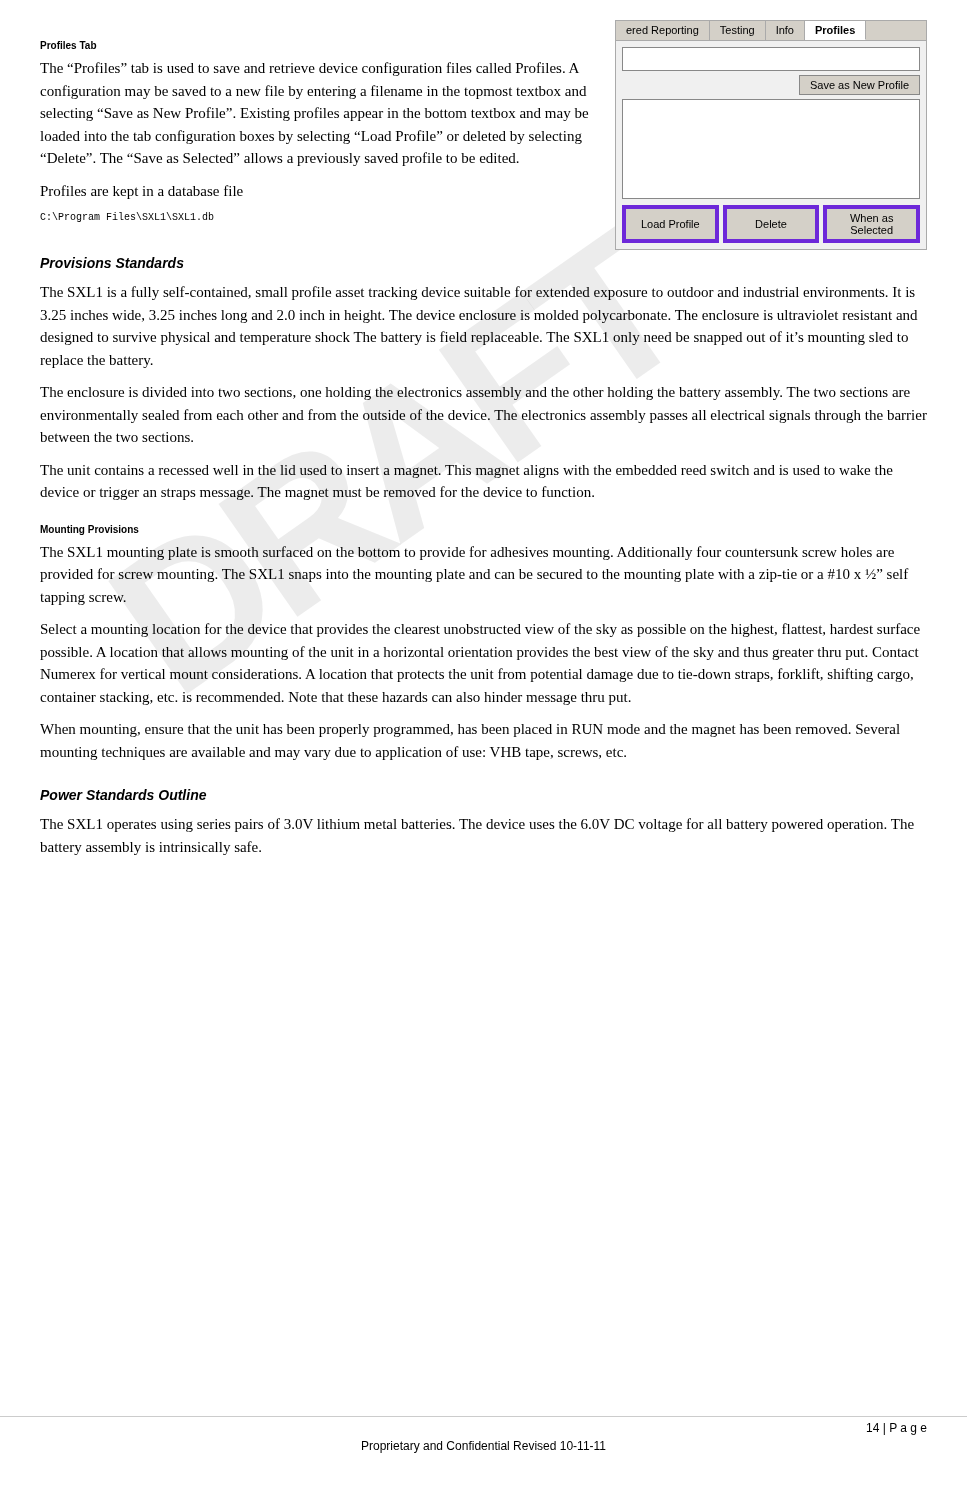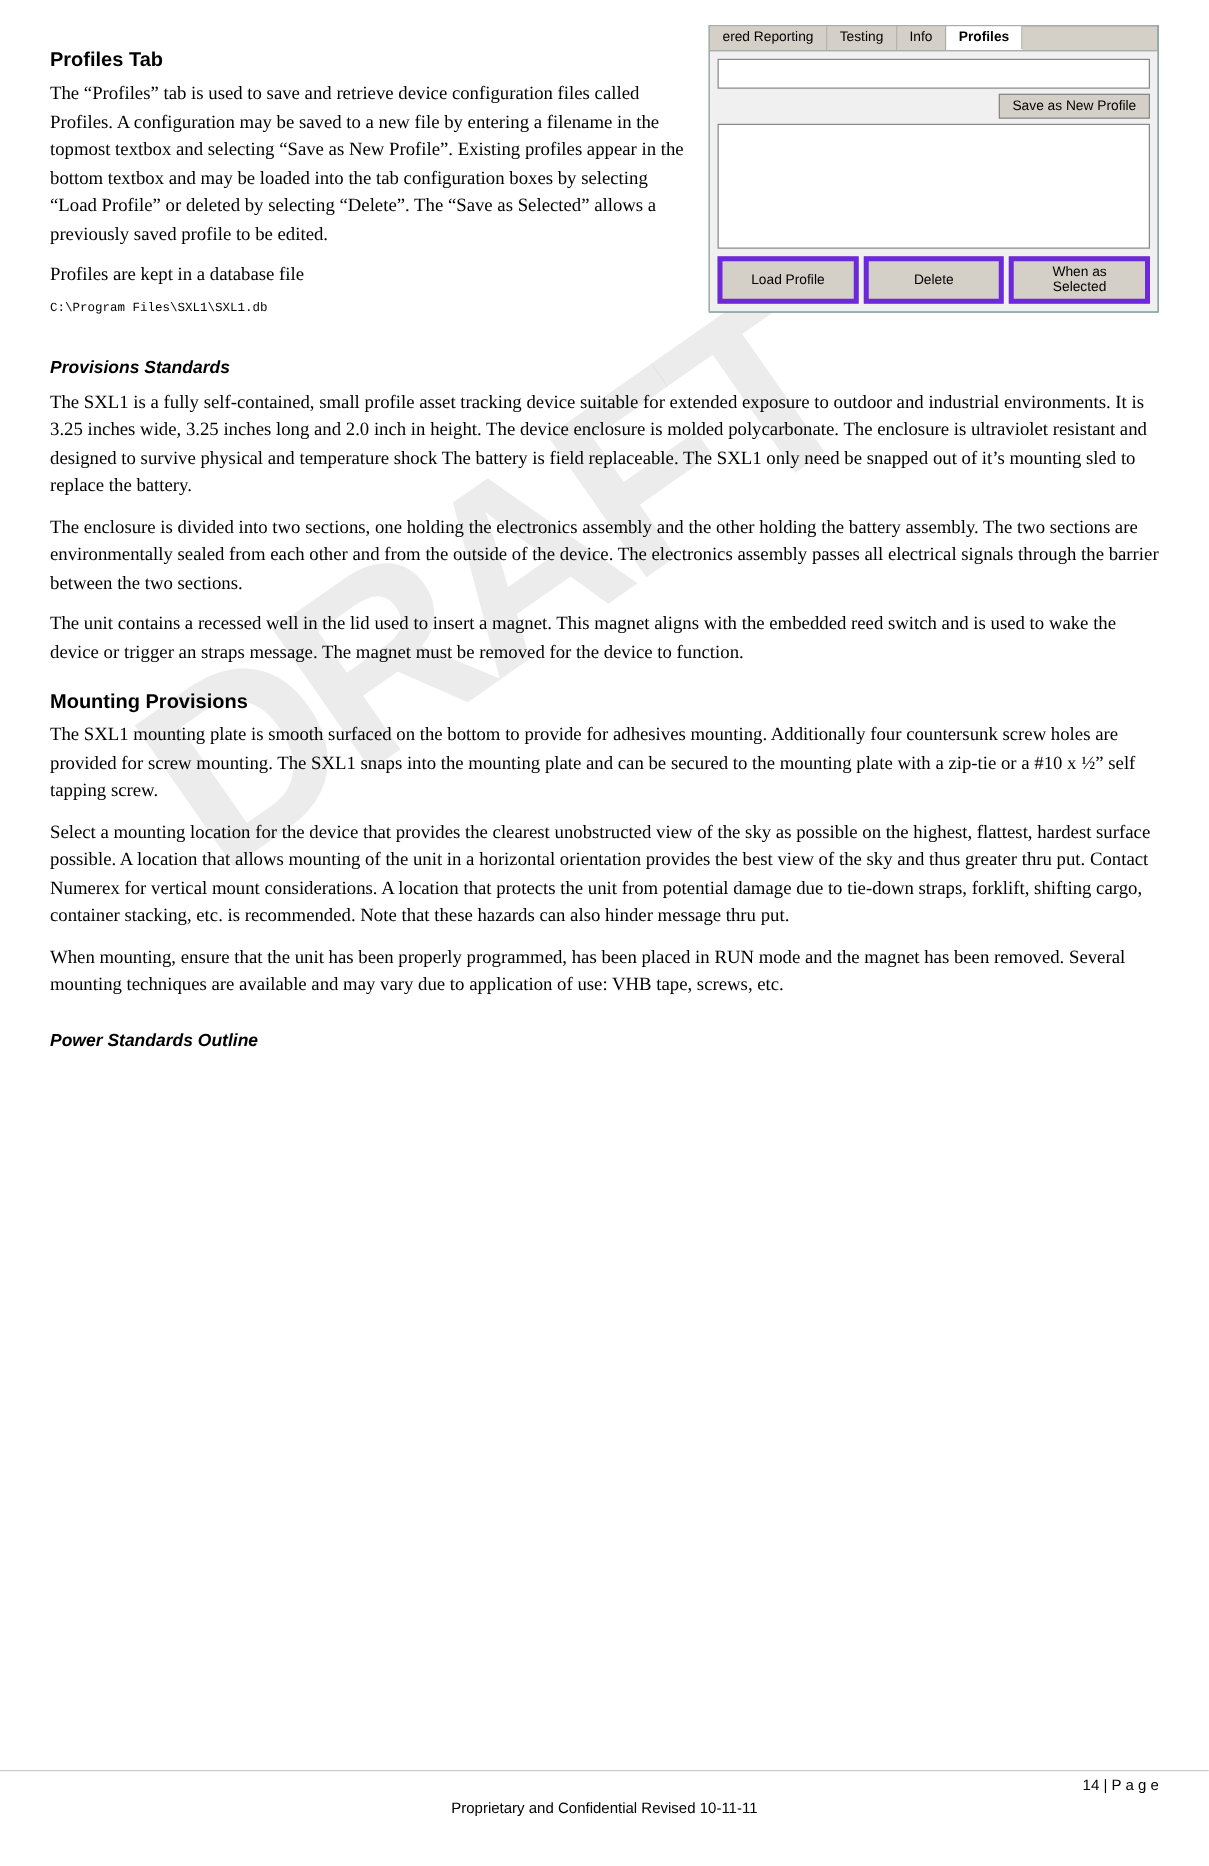--- a/index.html
+++ b/index.html
@@ -33,25 +33,25 @@
     }
 
     .content-wrapper {
       position: relative;
       z-index: 1;
     }
 
     
     .profiles-widget {
       float: right;
-      width: 360px;
+      width: 312px;
       margin-left: 10px;
       margin-bottom: 20px;
       border: 1px solid #aaa;
-      background: #0f766e;
+      background: #000000;
       font-size: 11px;
     }
 
     .widget-tabs {
       display: flex;
       background: #d4d0c8;
       border-bottom: 1px solid #aaa;
     }
 
     .widget-tab {
@@ -110,21 +110,21 @@
       background: #d4d0c8;
       border: 4px solid #6d28d9;
       padding: 3px 10px;
       font-size: 11px;
       cursor: pointer;
       flex: 1;
     }
 
     
     h2 {
-      font-size: 16px;
+      font-size: 10px;
       font-weight: bold;
       margin-bottom: 6px;
       margin-top: 20px;
     }
 
     h3 {
       font-size: 14px;
       font-style: italic;
       font-weight: bold;
       margin-top: 24px;
@@ -196,20 +196,21 @@
     <p>The SXL1 is a fully self-contained, small profile asset tracking device suitable for extended exposure to outdoor and industrial environments.  It is 3.25 inches wide, 3.25 inches long and 2.0 inch in height.  The device enclosure is molded polycarbonate.  The enclosure is ultraviolet resistant and designed to survive physical and temperature shock  The battery is field replaceable.  The SXL1 only need be snapped out of it’s mounting sled to replace the battery.</p>
     <p>The enclosure is divided into two sections, one holding the electronics assembly and the other holding the battery assembly.  The two sections are environmentally sealed from each other and from the outside of the device.  The electronics assembly passes all electrical signals through the barrier between the two sections.</p>
     <p> The unit contains a recessed well in the lid used to insert a magnet.  This magnet aligns with the embedded reed switch and is used to wake the device or trigger an straps message.  The magnet must be removed for the device to function.</p>
 
     <h2>Mounting Provisions</h2>
     <p>The SXL1 mounting plate is smooth surfaced on the bottom to provide for adhesives mounting. Additionally four countersunk screw holes are provided for screw mounting. The SXL1 snaps into the mounting plate and can be secured to the mounting plate with a zip-tie or a #10 x ½” self tapping screw.</p>
     <p>Select a mounting location for the device that provides the clearest unobstructed view of the sky as possible on the highest, flattest, hardest surface possible.  A location that allows mounting of the unit in a horizontal orientation provides the best view of the sky and thus greater thru put.  Contact Numerex for vertical mount considerations.  A location that protects the unit from potential damage due to tie-down straps, forklift, shifting cargo, container stacking, etc. is recommended. Note that these hazards can also hinder message thru put.</p>
     <p>When mounting, ensure that the unit has been properly programmed, has been placed in RUN mode and the magnet has been removed.  Several mounting techniques are available and may vary due to application of use: VHB tape, screws, etc.</p>
 
     <h3>Power Standards Outline</h3>
+    <p>The SXL1 operates using series pairs of 3.0V lithium metal batteries.  The device uses the 6.0V DC voltage for all battery powered operation.  The battery assembly is intrinsically safe.</p>
 
   </div>
 </div>
 
 <div style="position: absolute; bottom: 40px; left: 0; right: 0; border-top: 1px solid #ccc; padding-top: 4px;">
   <div class="page-number">14 | P a g e</div>
   <div style="text-align:center; font-size:12px;">Proprietary and Confidential Revised 10-11-11</div>
 </div>
 
 </body></html>

